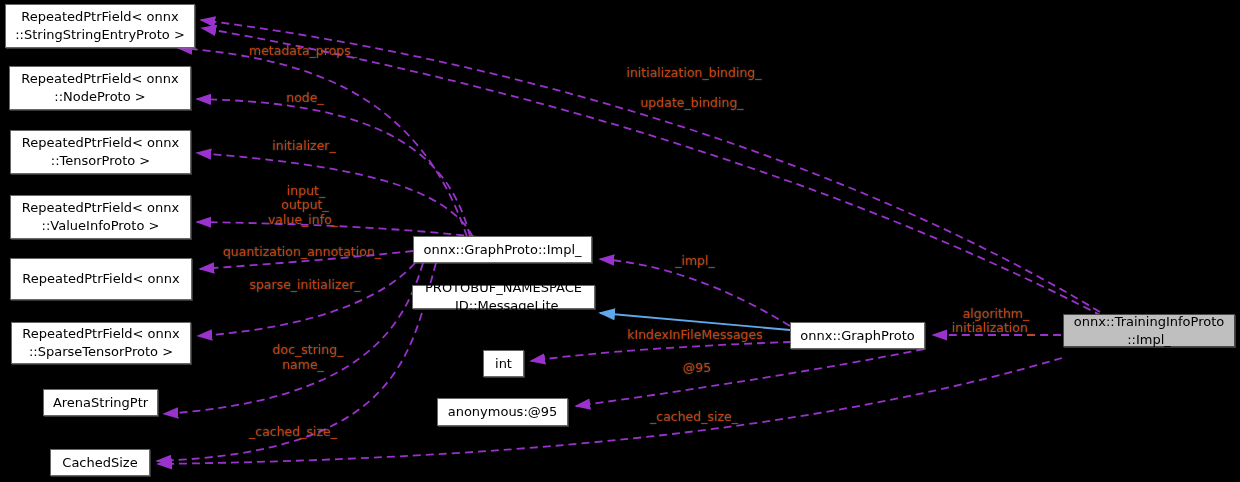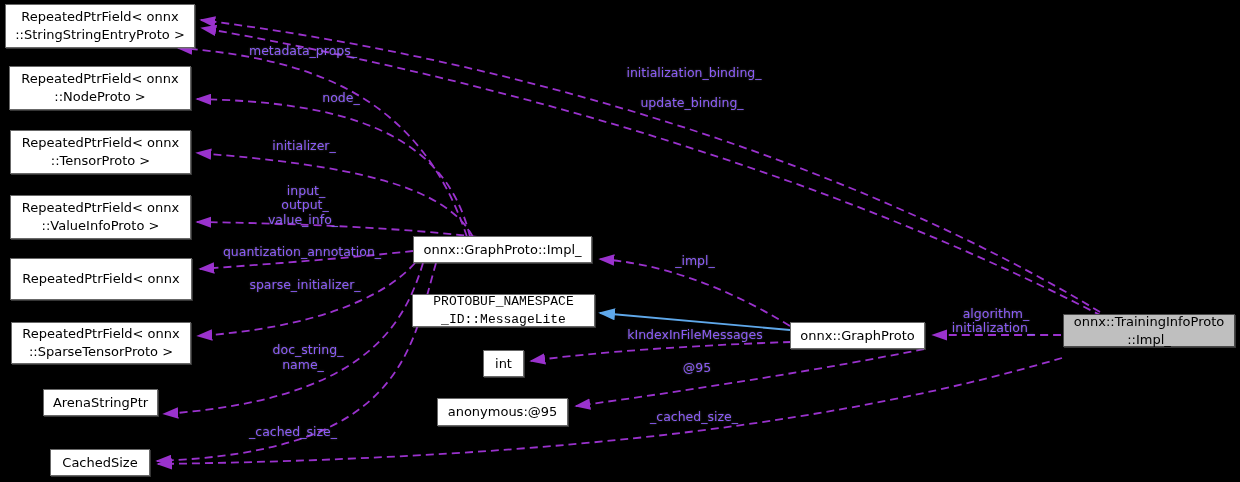--- a/index.html
+++ b/index.html
@@ -18,21 +18,21 @@
     background:#ffffff;border:1.5px solid #686868;
     color:#000;font-size:13px;line-height:18px;
     display:flex;flex-direction:column;justify-content:center;
     text-align:center;white-space:nowrap;
     box-shadow:1px 1px 0 rgba(120,120,120,.45);
     cursor:pointer;
   }
   .node.hl{background:#bfbfbf;border-color:#4a4a4a;}
   .elabel{
     position:absolute;z-index:2;transform:translate(-50%,-50%);
-    color:#8b5cf6;font-size:12.5px;white-space:nowrap;
+    color:#c2410c;font-size:12.5px;white-space:nowrap;
     text-shadow:0 0 2px rgba(255,255,255,.28);
   }
 </style>
 </head>
 <body>
 
 <div id="stage">
 
   <svg id="edges" width="1240" height="482">
     <defs>
@@ -87,41 +87,41 @@
   <div class="node" style="left:43px;top:389px;width:115px;height:27px;">
     <div>ArenaStringPtr</div>
   </div>
   <div class="node" style="left:413px;top:236px;width:179px;height:27px;">
     <div>onnx::GraphProto::Impl_</div>
   </div>
 
   <div class="node" style="left:50px;top:449px;width:100px;height:27px;">
     <div>CachedSize</div>
   </div>
-  <div class="node" style="left:412px;top:294px;width:183px;height:33px;font-family:Liberation Mono, monospace;">
+  <div class="node" style="left:412px;top:285px;width:183px;height:24px;">
     <div>PROTOBUF_NAMESPACE</div>
     <div>_ID::MessageLite</div>
   </div>
   <div class="node" style="left:483px;top:350px;width:41px;height:27px;">
     <div>int</div>
   </div>
   <div class="node" style="left:437px;top:398px;width:131px;height:28px;">
     <div>anonymous:@95</div>
   </div>
 
   <div class="node" style="left:790px;top:322px;width:135px;height:27px;">
     <div>onnx::GraphProto</div>
   </div>
   <div class="node hl" style="left:1063px;top:314px;width:172px;height:33px;">
     <div>onnx::TrainingInfoProto</div>
     <div>::Impl_</div>
   </div>
 
   <div class="elabel" style="left:303px;top:50px;">metadata_props_</div>
-  <div class="elabel" style="left:305px;top:97px;margin-left:36px;">node_</div>
+  <div class="elabel" style="left:305px;top:97px;">node_</div>
   <div class="elabel" style="left:304px;top:145px;">initializer_</div>
   <div class="elabel" style="left:306px;top:190px;">input_</div>
   <div class="elabel" style="left:305px;top:204px;">output_</div>
   <div class="elabel" style="left:303px;top:219px;">value_info_</div>
   <div class="elabel" style="left:302px;top:251px;">quantization_annotation_</div>
   <div class="elabel" style="left:305px;top:284px;">sparse_initializer_</div>
   <div class="elabel" style="left:308px;top:349px;">doc_string_</div>
   <div class="elabel" style="left:303px;top:364px;">name_</div>
   <div class="elabel" style="left:293px;top:431px;">_cached_size_</div>
   <div class="elabel" style="left:695px;top:260px;">_impl_</div>

